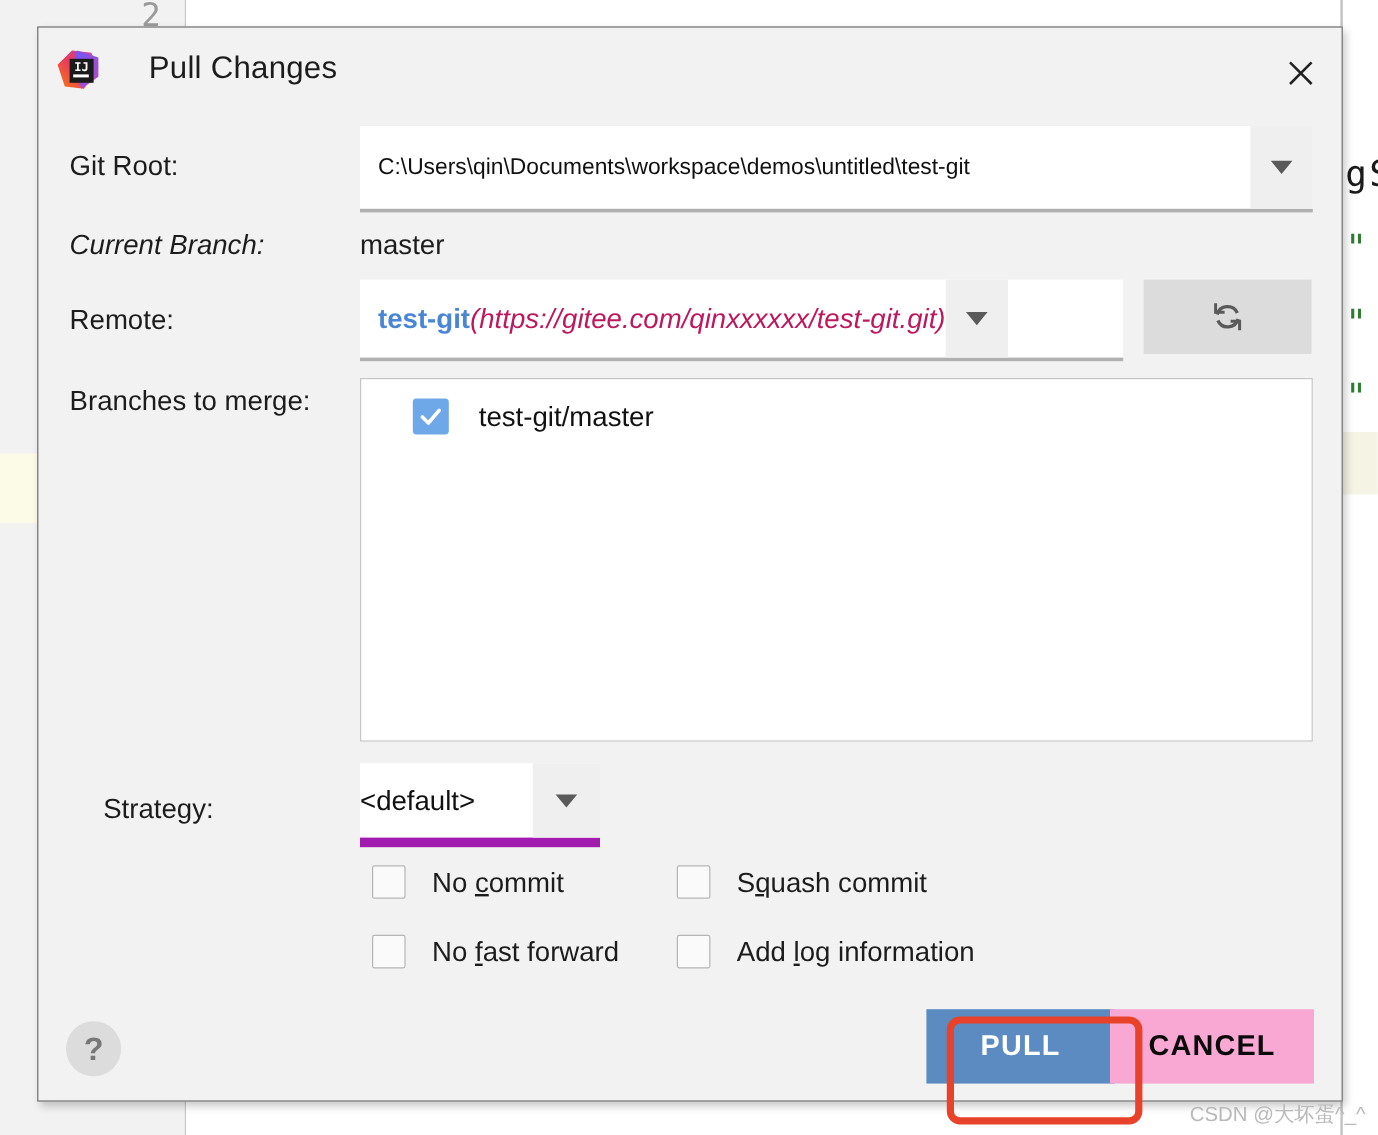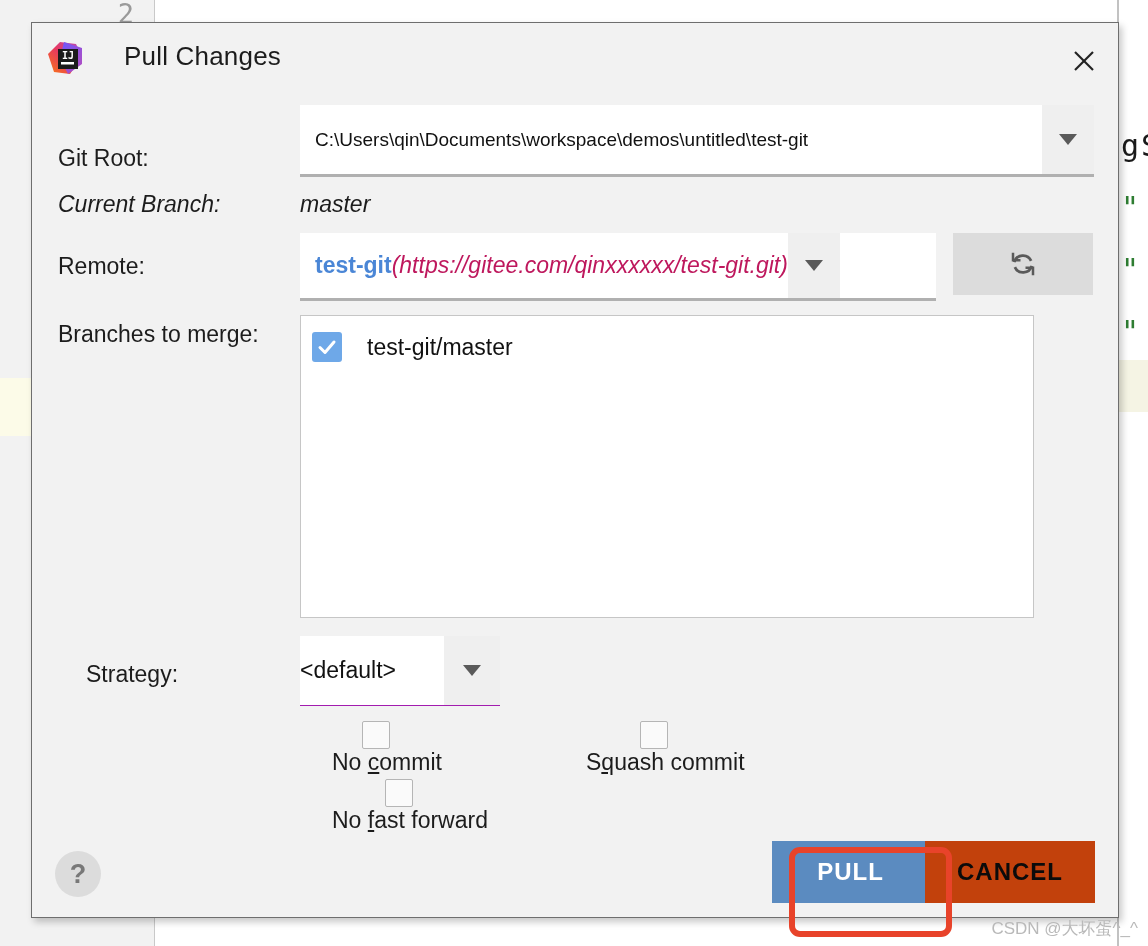--- a/index.html
+++ b/index.html
@@ -179,39 +179,38 @@
     margin-left: 25px;
     font-size: 23px;
     color: #111;
   }
 
   
   .combo-sm {
     position: absolute;
     background: #ffffff;
     display: flex; align-items: stretch;
-    border-bottom: 1px solid #a21caf;
+    border-bottom: 8px solid #a21caf;
     gap: 48px;
   }
   .combo-sm .val {
     flex: 1; display: flex; align-items: center; justify-content: center;
     font-size: 23px; color: #111;
   }
   .combo-sm .arrowbox {
     width: 56px; background: #efefef;
     display: flex; align-items: center; justify-content: center;
     cursor: pointer;
   }
 
   
   .opt {
     position: absolute;
     display: flex; align-items: center;
     cursor: pointer;
-    flex-direction: column;
   }
   .cb-empty {
     width: 28px; height: 28px;
     background: #fafafa;
     border: 1px solid #b5b5b5;
     border-radius: 2px;
     flex: none;
   }
   .opt-label {
     margin-left: 22px;
@@ -244,21 +243,21 @@
     display: flex; align-items: center; justify-content: center;
     font-size: 24px; font-weight: bold;
     letter-spacing: 1px;
     cursor: pointer;
     border: none;
   }
   .btn-cancel {
     position: absolute;
     left: 893px; top: 818px;
     width: 170px; height: 62px;
-    background: #c2410c;
+    background: #f9a8d4;
     color: #0b0b0b;
     display: flex; align-items: center; justify-content: center;
     font-size: 24px; font-weight: bold;
     letter-spacing: 1px;
     cursor: pointer;
     border: none;
   }
 
   
   .annot-box {
@@ -325,30 +324,30 @@
     <div class="dlg-title">Pull Changes</div>
 
     <div class="close-btn">
       <svg width="26" height="26" viewBox="0 0 26 26">
         <line x1="4" y1="4" x2="22" y2="22" stroke="#222" stroke-width="2.1"></line>
         <line x1="22" y1="4" x2="4" y2="22" stroke="#222" stroke-width="2.1"></line>
       </svg>
     </div>
   </div>
 
-  <div class="lbl" style="top:102px;margin-top:20px;">Git Root:</div>
+  <div class="lbl" style="top:102px;">Git Root:</div>
   <div class="combo" style="left:268px; top:82px; width:794px; height:72px;">
     <div class="val">C:\Users\qin\Documents\workspace\demos\untitled\test-git</div>
     <div class="arrowbox">
       <span class="caret"></span>
     </div>
   </div>
 
   <div class="lbl" style="top:168px;font-style:italic;">Current Branch:</div>
-  <div class="plain-val" style="left:268px; top:168px;font-style:italic;">master</div>
+  <div class="plain-val" style="left:268px; top:168px;">master</div>
 
   <div class="lbl" style="top:230px;">Remote:</div>
   <div class="combo" style="left:268px; top:210px; width:636px; height:68px;">
     <div class="remote-val">
       <span class="remote-name">test-git</span>
         <span class="remote-url">(https://gitee.com/qinxxxxxx/test-git.git)</span>
     </div>
     <div class="arrowbox">
       <span class="caret"></span>
     </div>
@@ -357,21 +356,21 @@
   <div class="refresh-btn" style="left:921px; top:210px; width:140px; height:62px;">
     <svg width="30" height="30" viewBox="0 0 24 24">
       <path d="M4 4 L4 9 L9 9" fill="none" stroke="#5a5a5a" stroke-width="2" stroke-linecap="square"></path>
       <path d="M20 20 L20 15 L15 15" fill="none" stroke="#5a5a5a" stroke-width="2" stroke-linecap="square"></path>
       <path d="M5.5 14.5 A7.2 7.2 0 0 0 19 13.5" fill="none" stroke="#5a5a5a" stroke-width="2.2"></path>
       <path d="M18.5 9.5 A7.2 7.2 0 0 0 5 10.5" fill="none" stroke="#5a5a5a" stroke-width="2.2"></path>
     </svg>
   </div>
 
   <div class="lbl" style="top:298px;">Branches to merge:</div>
-  <div class="branch-list" style="left:268px; top:292px; width:734px; height:303px;">
+  <div class="branch-list" style="left:268px; top:292px; width:794px; height:303px;padding-left:32px;">
     <div class="branch-row">
       <span class="cb-checked">
         <svg width="22" height="22" viewBox="0 0 22 22">
           <polyline points="4,11.5 9,16.5 18,6" fill="none" stroke="#ffffff" stroke-width="3" stroke-linecap="round" stroke-linejoin="round"></polyline>
         </svg>
       </span>
       <span class="branch-label">test-git/master</span>
     </div>
   </div>
 
@@ -391,20 +390,24 @@
   <div class="opt" style="left:532px; top:698px;justify-content:flex-end;">
     <span class="cb-empty"></span>
     <span class="opt-label"><span>S</span><span class="mn">q</span><span>uash commit</span></span>
   </div>
 
   <div class="opt" style="left:278px; top:756px;">
     <span class="cb-empty"></span>
     <span class="opt-label"><span>No </span><span class="mn">f</span><span>ast forward</span></span>
   </div>
 
+  <div class="opt" style="left:532px; top:756px;">
+    <span class="cb-empty"></span>
+    <span class="opt-label"><span>Add </span><span class="mn">l</span><span>og information</span></span>
+  </div>
 
   <div class="help-btn">?</div>
   <div class="btn-pull">PULL</div>
   <div class="btn-cancel">CANCEL</div>
   <div class="annot-box"></div>
 </div>
 
 <div class="watermark">CSDN @大坏蛋^_^</div>
 
 </body></html>

